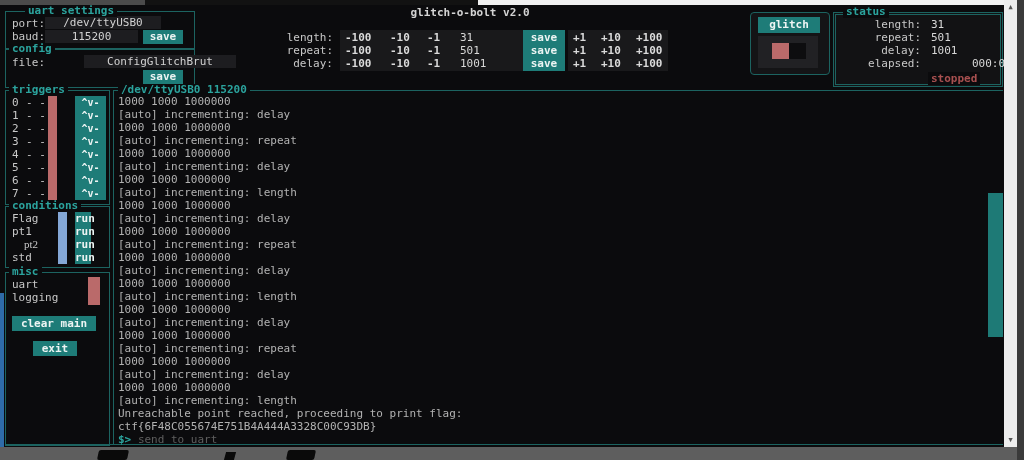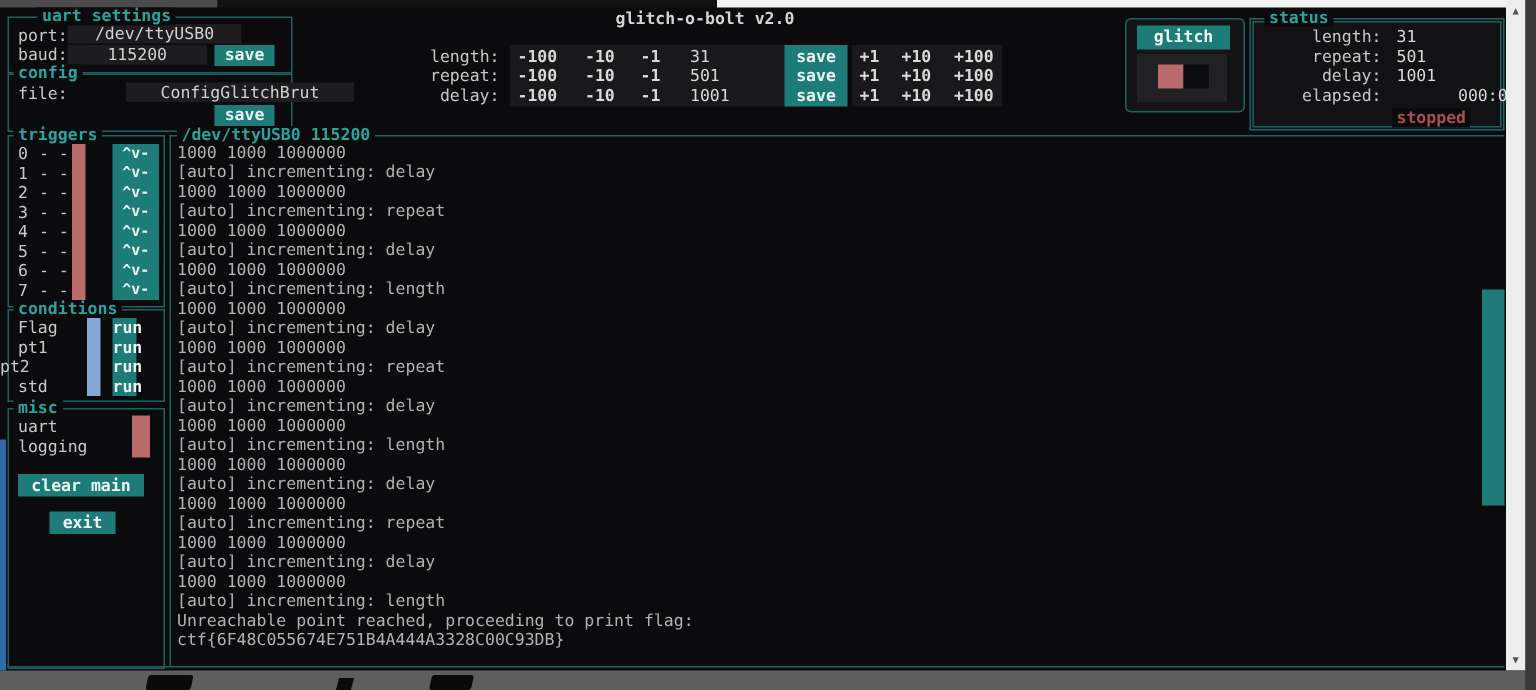--- a/index.html
+++ b/index.html
@@ -129,21 +129,21 @@
     <div class="trow">^v-</div>
     <div class="trow">^v-</div>
     <div class="trow">^v-</div>
     <div class="trow">^v-</div>
   </div>
 
   <div class="box" style="left:5px;top:206px;width:103px;height:60px;"></div>
   <div class="btitle" style="left:9px;top:200px;">conditions</div>
   <div class="lbl" style="left:12px;top:212px;">Flag</div>
   <div class="lbl" style="left:12px;top:225px;">pt1</div>
-  <div class="lbl" style="left:0;top:238px;">pt2</div>
+  <div class="lbl" style="left:24px;top:238px;font-family:Liberation Serif, serif;">pt2</div>
   <div class="lbl" style="left:12px;top:251px;">std</div>
   <div class="bar" style="left:58px;top:212px;width:9px;height:52px;background:#84a7d6;"></div>
   <div class="tcol" style="left:75px;top:212px;width:16px;height:52px;">
     <div class="trow" style="font-size:11px;">run</div>
     <div class="trow" style="font-size:11px;">run</div>
     <div class="trow" style="font-size:11px;">run</div>
     <div class="trow" style="font-size:11px;">run</div>
   </div>
 
   <div class="box" style="left:5px;top:272px;width:103px;height:172px;"></div>
@@ -181,20 +181,21 @@
     <div class="logline">1000 1000 1000000</div>
     <div class="logline">[auto] incrementing: delay</div>
     <div class="logline">1000 1000 1000000</div>
     <div class="logline">[auto] incrementing: repeat</div>
     <div class="logline">1000 1000 1000000</div>
     <div class="logline">[auto] incrementing: delay</div>
     <div class="logline">1000 1000 1000000</div>
     <div class="logline">[auto] incrementing: length</div>
     <div class="logline">Unreachable point reached, proceeding to print flag:</div>
     <div class="logline">ctf{6F48C055674E751B4A444A3328C00C93DB}</div>
+    <div class="logline"><span style="color:#2ba39d;font-weight:bold;">$&gt;</span><span> </span><span style="color:#5f5f5f;">send to uart</span></div>
   </div>
 
   <div class="abs" style="left:988px;top:193px;width:15px;height:144px;background:#1e7a76;"></div>
 
   <div class="abs" style="left:1004px;top:0;width:13px;height:447px;background:#ededed;">
     <div style="position:absolute;top:3px;left:0;width:13px;text-align:center;font-size:7px;color:#555;">▲</div>
     <div style="position:absolute;bottom:3px;left:0;width:13px;text-align:center;font-size:7px;color:#555;">▼</div>
   </div>
   <div class="abs" style="left:1017px;top:0;width:7px;height:460px;background:#3a3a3a;"></div>
 

